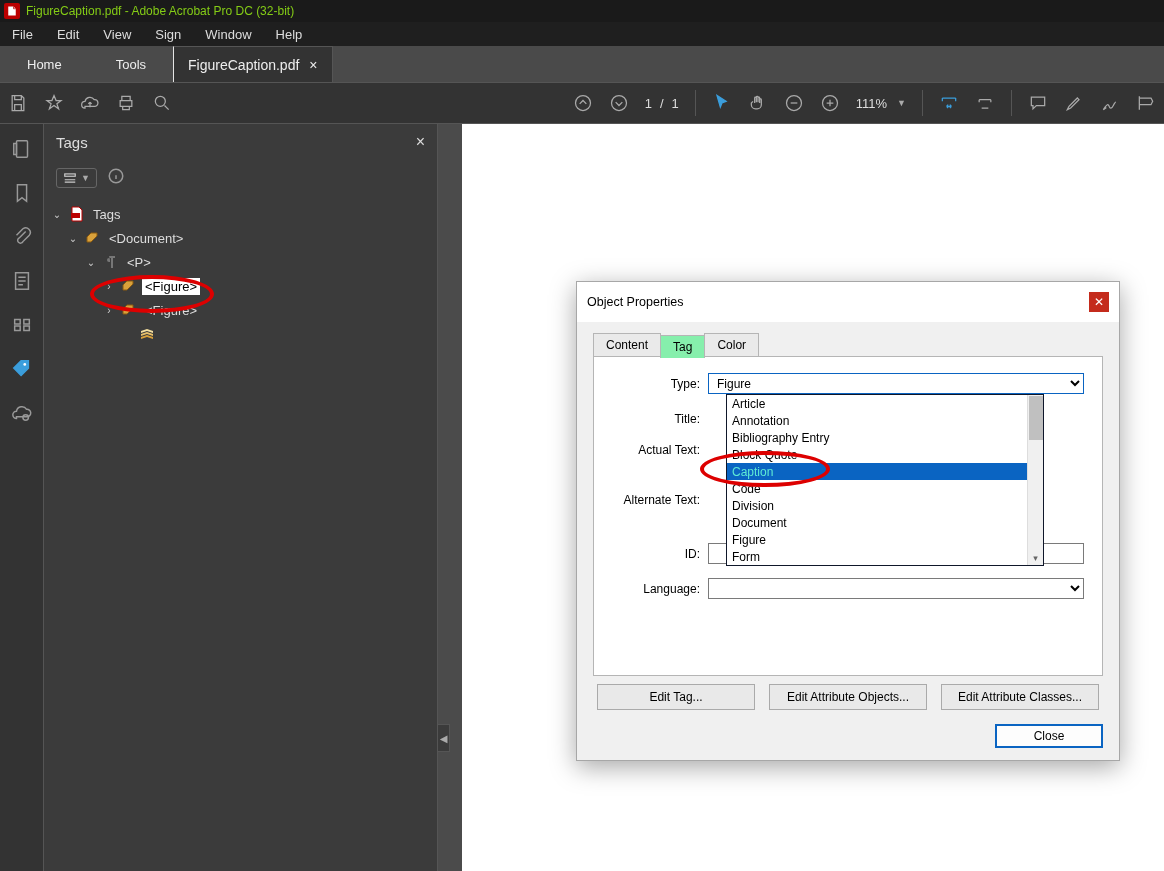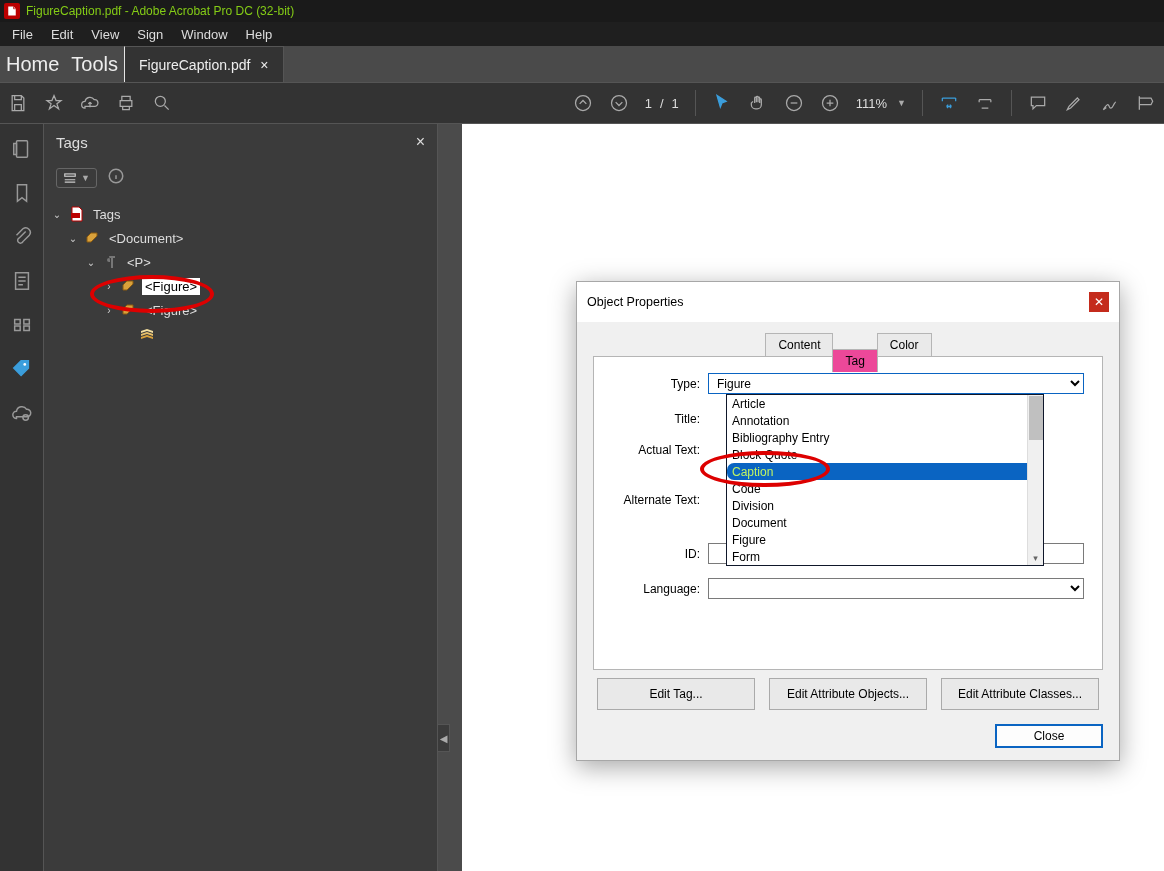--- a/index.html
+++ b/index.html
@@ -3,25 +3,25 @@
 <meta charset="utf-8">
 <style>
   * { box-sizing: border-box; margin: 0; padding: 0; font-family: "Segoe UI", Arial, sans-serif; }
   html, body { width: 1164px; height: 871px; overflow: hidden; background: #fff; }
   .app { width: 1164px; height: 871px; display: flex; flex-direction: column; background: #333; color: #ddd; }
   
   .titlebar { height: 22px; background: #1a1a1a; color: #84cc16; display: flex; align-items: center; font-size: 12px; padding: 0 4px; }
   .titlebar .icon { width: 16px; height: 16px; background: #b00; border-radius: 2px; display: inline-flex; align-items: center; justify-content: center; margin-right: 6px; }
   .titlebar .icon svg { width: 12px; height: 12px; }
   
-  .menubar { height: 24px; background: #1f1f1f; display: flex; align-items: center; padding: 0 4px; gap: 2px; }
+  .menubar { height: 24px; background: #1f1f1f; display: flex; align-items: center; padding: 0 4px; gap: 8px; }
   .menubar .menuitem { font-size: 13px; color: #ddd; padding: 2px 8px; cursor: default; }
   
   .tabsrow { height: 36px; background: #4a4a4a; display: flex; align-items: stretch; }
-  .tabsrow .hometab { padding: 0 6px; display: flex; align-items: center; font-size: 20px; color: #eee; }
+  .tabsrow .hometab { padding: 0 27px; display: flex; align-items: center; font-size: 13px; color: #eee; }
   .tabsrow .doctab { padding: 0 14px; display: flex; align-items: center; font-size: 14px; color: #eee; background: #333; border-top: 1px solid #555; border-left: 1px solid #e5e5e5; border-right: 1px solid #555; }
   .tabsrow .doctab .close { margin-left: 10px; font-size: 14px; }
   
   .toolbar { height: 42px; background: #333; border-top: 1px solid #555; border-bottom: 1px solid #555; display: flex; align-items: center; padding: 0 8px; gap: 16px; color: #aaa; }
   .toolbar .spacer { flex: 1; }
   .toolbar .tbicon { width: 20px; height: 20px; display: inline-flex; align-items: center; justify-content: center; }
   .toolbar .tbicon svg { width: 20px; height: 20px; stroke: #aaa; fill: none; stroke-width: 1.5; }
   .toolbar .tbtext { font-size: 13px; color: #ddd; }
   .toolbar .sep { width: 1px; height: 26px; background: #555; }
   .toolbar .zoom { display: flex; align-items: center; gap: 10px; }
@@ -54,43 +54,43 @@
   .redcircle { position: absolute; border: 4px solid #d00; border-radius: 50%; pointer-events: none; }
   
   .docarea { flex: 1; background: #4b4b4b; position: relative; }
   .page { position: absolute; left: 24px; top: 0; right: 0; bottom: 0; background: #fff; }
   .collapsehandle { position: absolute; left: 0; top: 600px; width: 12px; height: 28px; background: #3b3b3b; border: 1px solid #555; border-left: none; display: flex; align-items: center; justify-content: center; font-size: 10px; color: #aaa; }
   
   .dialog { position: absolute; left: 576px; top: 281px; width: 544px; height: 480px; background: #f0f0f0; border: 1px solid rgba(0,0,0,0.3); box-shadow: 0 6px 24px rgba(0,0,0,0.35); color: #000; display: flex; flex-direction: column; font-size: 12px; }
   .dialog .dlgtitle { height: 40px; background: #fff; display: flex; align-items: center; padding: 0 10px; font-size: 12.5px; }
   .dialog .dlgtitle .dlgclose { margin-left: auto; width: 20px; height: 20px; background: #c42b1c; color: #fff; display: flex; align-items: center; justify-content: center; font-size: 12px; }
   .dialog .dlgbody { flex: 1; padding: 10px 16px 12px 16px; display: flex; flex-direction: column; }
-  .dlgtabs { display: flex; align-items: flex-end; height: 24px; justify-content: center; }
+  .dlgtabs { display: flex; align-items: flex-end; height: 24px; }
   .dlgtabs .dlgtab { padding: 4px 12px; border: 1px solid #b5b5b5; border-bottom: none; background: #eaeaea; font-size: 12px; margin-right: -1px; position: relative; }
-  .dlgtabs .dlgtab.active { background: #ec4899; z-index: 2; top: 16px; }
+  .dlgtabs .dlgtab.active { background: #86efac; z-index: 2; top: 2px; }
   .dlgtabpanel { border: 1px solid #b5b5b5; background: #fff; flex: 1; padding: 16px 18px; position: relative; }
   .formrow { display: flex; align-items: center; margin-bottom: 14px; }
   .formrow.tall { align-items: flex-start; }
   .formrow .flabel { width: 96px; text-align: right; padding-right: 8px; font-size: 12px; }
   .formrow .fcontrol { flex: 1; }
   .formrow select, .formrow input, .textbox { width: 100%; height: 21px; border: 1px solid #7a7a7a; font-size: 12px; padding: 0 4px; background: #fff; }
   .formrow select.opensel { border: 1px solid #0a64c2; }
   .textbox { height: 36px; }
   .hidden-under { visibility: hidden; }
   
   .dropdown { position: absolute; left: 132px; top: 37px; width: 318px; border: 1px solid #0f172a; background: #fff; font-size: 12px; z-index: 5; }
   .dropdown .ddscroll { max-height: 170px; overflow: hidden; position: relative; }
   .dropdown .dditem { padding: 1.5px 5px; white-space: nowrap; }
-  .dropdown .dditem.sel { background: #0a64c2; color: #bef264; border-radius: 7px; }
+  .dropdown .dditem.sel { background: #0a64c2; color: #5eead4; }
   .dropdown .ddscrollbar { position: absolute; right: 0; top: 0; bottom: 0; width: 16px; background: #f0f0f0; border-left: 1px solid #ddd; display: flex; flex-direction: column; align-items: center; }
   .dropdown .ddscrollbar .thumb { width: 14px; height: 44px; background: #c0c0c0; margin-top: 1px; }
   .dropdown .ddscrollbar .arrow { width: 14px; height: 14px; display: flex; align-items: center; justify-content: center; font-size: 9px; color: #666; }
   .dropdown .ddscrollbar .spacer { flex: 1; }
   .dlgbuttons { display: flex; gap: 14px; margin-top: 8px; padding: 0 4px; }
-  .dlgbuttons button { flex: 1; height: 32px; background: #e9e9e9; border: 1px solid #aaa; font-size: 12px; }
+  .dlgbuttons button { flex: 1; height: 26px; background: #e9e9e9; border: 1px solid #aaa; font-size: 12px; }
   .dlgclosebtn { align-self: flex-end; margin-top: 14px; width: 108px; height: 24px; border: 2px solid #0a64c2; background: #fdfdfd; font-size: 12px; }
   
   .redcircle2 { position: absolute; border: 4px solid #d00; border-radius: 50%; pointer-events: none; z-index: 10; }
 </style>
 </head>
 <body>
 
 <div class="app">
 
   <div class="titlebar">

